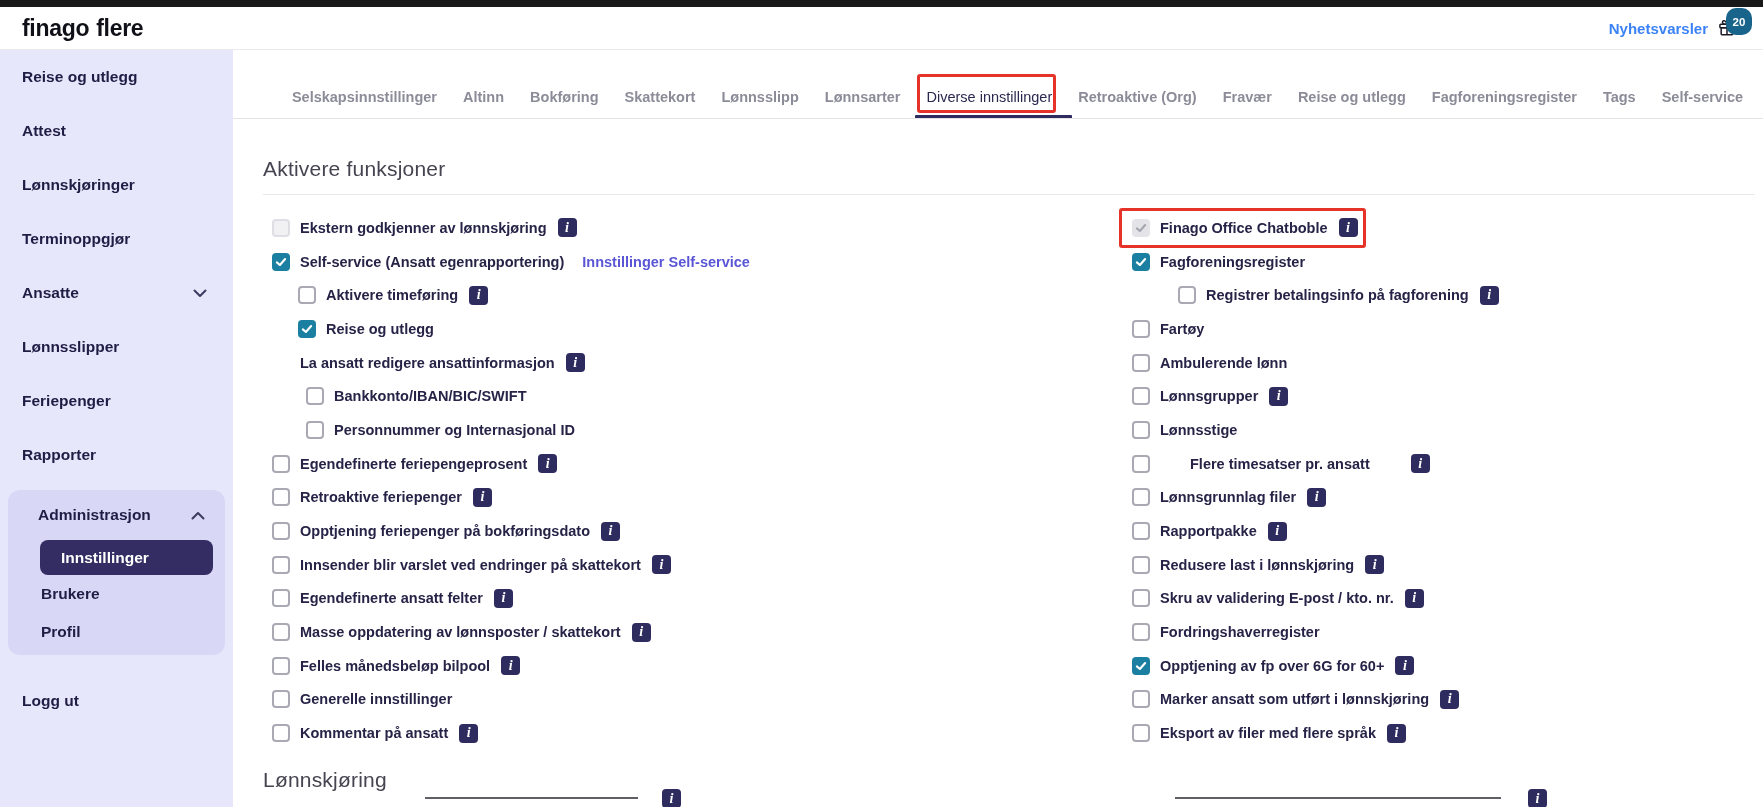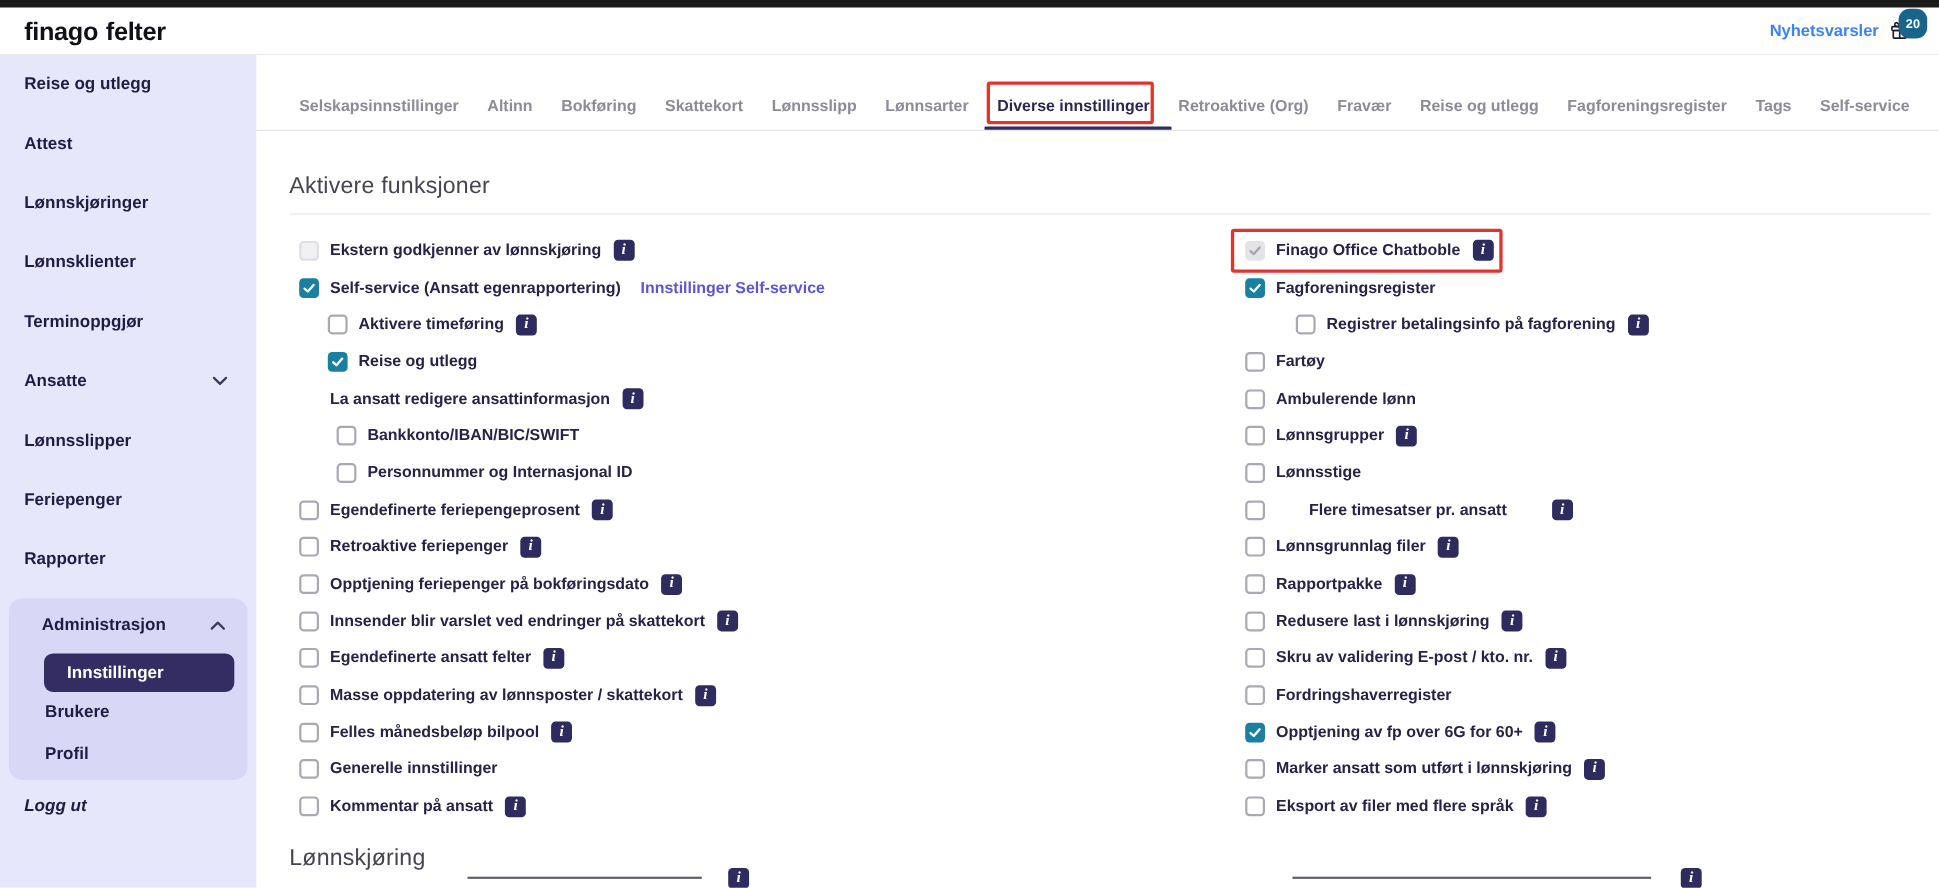--- a/index.html
+++ b/index.html
@@ -31,27 +31,27 @@
   .sidebar { position:absolute; left:0; top:50px; width:233px; height:757px;
     background:var(--sidebar); font-size:15.5px; font-weight:600; color:#201d45; }
   .side-item { height:54px; display:flex; align-items:center; justify-content:space-between;
     padding:0 26px 0 22px; cursor:pointer; white-space:nowrap; }
   .admin-block { background:var(--adminbg); border-radius:12px; margin:8px 8px 0 8px; padding-bottom:4px; }
   .admin-head { height:48px; display:flex; align-items:center; justify-content:space-between;
     padding:2px 20px 0 30px; cursor:pointer; }
   .pill { margin:2px 12px 0 32px; width:173px; height:35px; border-radius:8px; background:var(--pill);
     color:#fff; display:flex; align-items:center; padding-left:21px; font-weight:700; cursor:pointer; }
   .admin-sub { height:38px; display:flex; align-items:center; padding-left:33px; cursor:pointer; }
-  .logout { margin-top:15px; padding-left:22px; height:40px; display:flex; align-items:flex-start; cursor:pointer;font-style:italic; }
+  .logout { margin-top:15px; padding-left:22px; height:40px; display:flex; align-items:flex-end; cursor:pointer; }
   
   .main { margin-left:233px; }
   .tabbar { height:69px; border-bottom:1px solid #e4e4e8; display:flex; align-items:flex-end;
-    gap:26px; padding:0 0 13px 39px; white-space:nowrap; overflow:hidden; }
+    gap:26px; padding:0 0 13px 39px; white-space:nowrap; overflow:hidden;justify-content:center; }
   .tab { font-size:14.5px; font-weight:600; color:#8c8c99; cursor:pointer; position:relative; flex:none; }
-  .tab.active { color:#2b2850; font-weight:700; }
+  .tab.active { color:#2b2850; font-weight:400; }
   .tab.active::before { content:""; position:absolute; top:-15px; bottom:-8px; left:-10px; right:-4px;
     border:3px solid var(--red); border-radius:3px; }
   .tab.active::after { content:""; position:absolute; left:-12px; height:4px; bottom:-14px;
     width:calc(100% + 32px); background:var(--navy); border-radius:1px; }
   .content { padding:38px 8px 0 30px; }
   .sec-title { font-size:21px; font-weight:500; color:#454450; letter-spacing:.2px; }
   .divider { border-top:1px solid #e8e8ec; margin-top:13px; }
   .features { position:relative; margin-top:16px; height:540px; }
   .col { position:absolute; top:0; display:flex; flex-direction:column; align-items:flex-start; }
   .col.left { left:9px; } .col.right { left:869px; }
@@ -77,21 +77,21 @@
   .cut-input { position:absolute; height:20px; border-bottom:2px solid #5f5f66; background:#fff; }
   .cut-info { position:absolute; }
 </style>
 </head>
 <body>
 
 <div class="winbar"></div>
 
 <div class="header">
   <div class="logo">
-    <span class="l1">finago</span><span class="l2">felter</span>
+    <span class="l1">finago</span><span class="l2">flere</span>
   </div>
   <div class="news">
     <span class="news-label">Nyhetsvarsler</span>
     <span class="news-iconwrap">
       <svg width="20" height="20" viewBox="0 0 24 24" fill="none" stroke="#1c1b28" stroke-width="1.8" stroke-linejoin="round">
         <rect x="3.5" y="7.5" width="17" height="4.2" rx="1"></rect>
         <rect x="5" y="11.7" width="14" height="8.3" rx="1"></rect>
         <path d="M12 7.5 v12.5"></path>
         <path d="M12 7.5 c-4.2 .2 -6.2 -1.3 -5.2 -3.4 c1 -2 4.2 -.8 5.2 3.4 c1 -4.2 4.2 -5.4 5.2 -3.4 c1 2.1 -1 3.6 -5.2 3.4z"></path>
       </svg>
@@ -103,23 +103,20 @@
 <div class="sidebar">
   <div id="sidebar-items">
       <div class="side-item">
         <span>Reise og utlegg</span>
       </div>
       <div class="side-item">
         <span>Attest</span>
       </div>
       <div class="side-item">
         <span>Lønnskjøringer</span>
-      </div>
-      <div class="side-item">
-        <span>Lønnsklienter</span>
       </div>
       <div class="side-item">
         <span>Terminoppgjør</span>
       </div>
       <div class="side-item">
         <span>Ansatte</span>
         <span><svg width="14" height="9" viewBox="0 0 14 9">
             <path d="M1.5 1.5 L7 7 L12.5 1.5" fill="none" stroke="#3c3a5e" stroke-width="2" stroke-linecap="round" stroke-linejoin="round"></path>
           </svg></span>
       </div>

